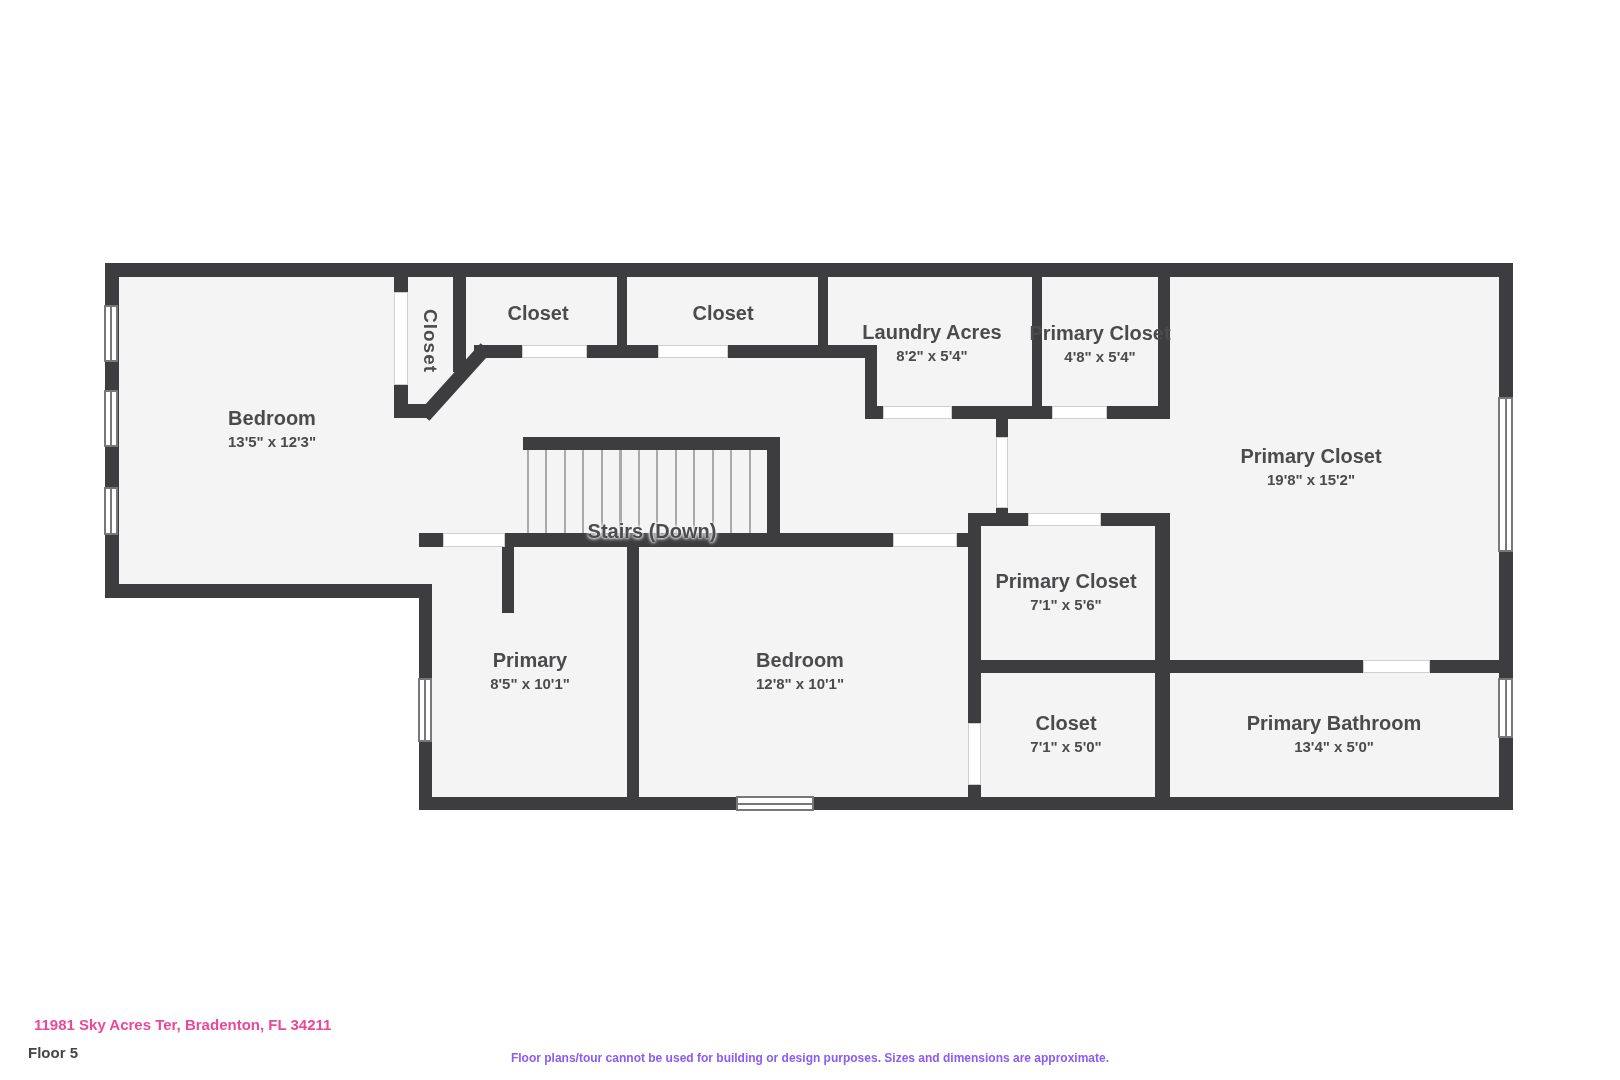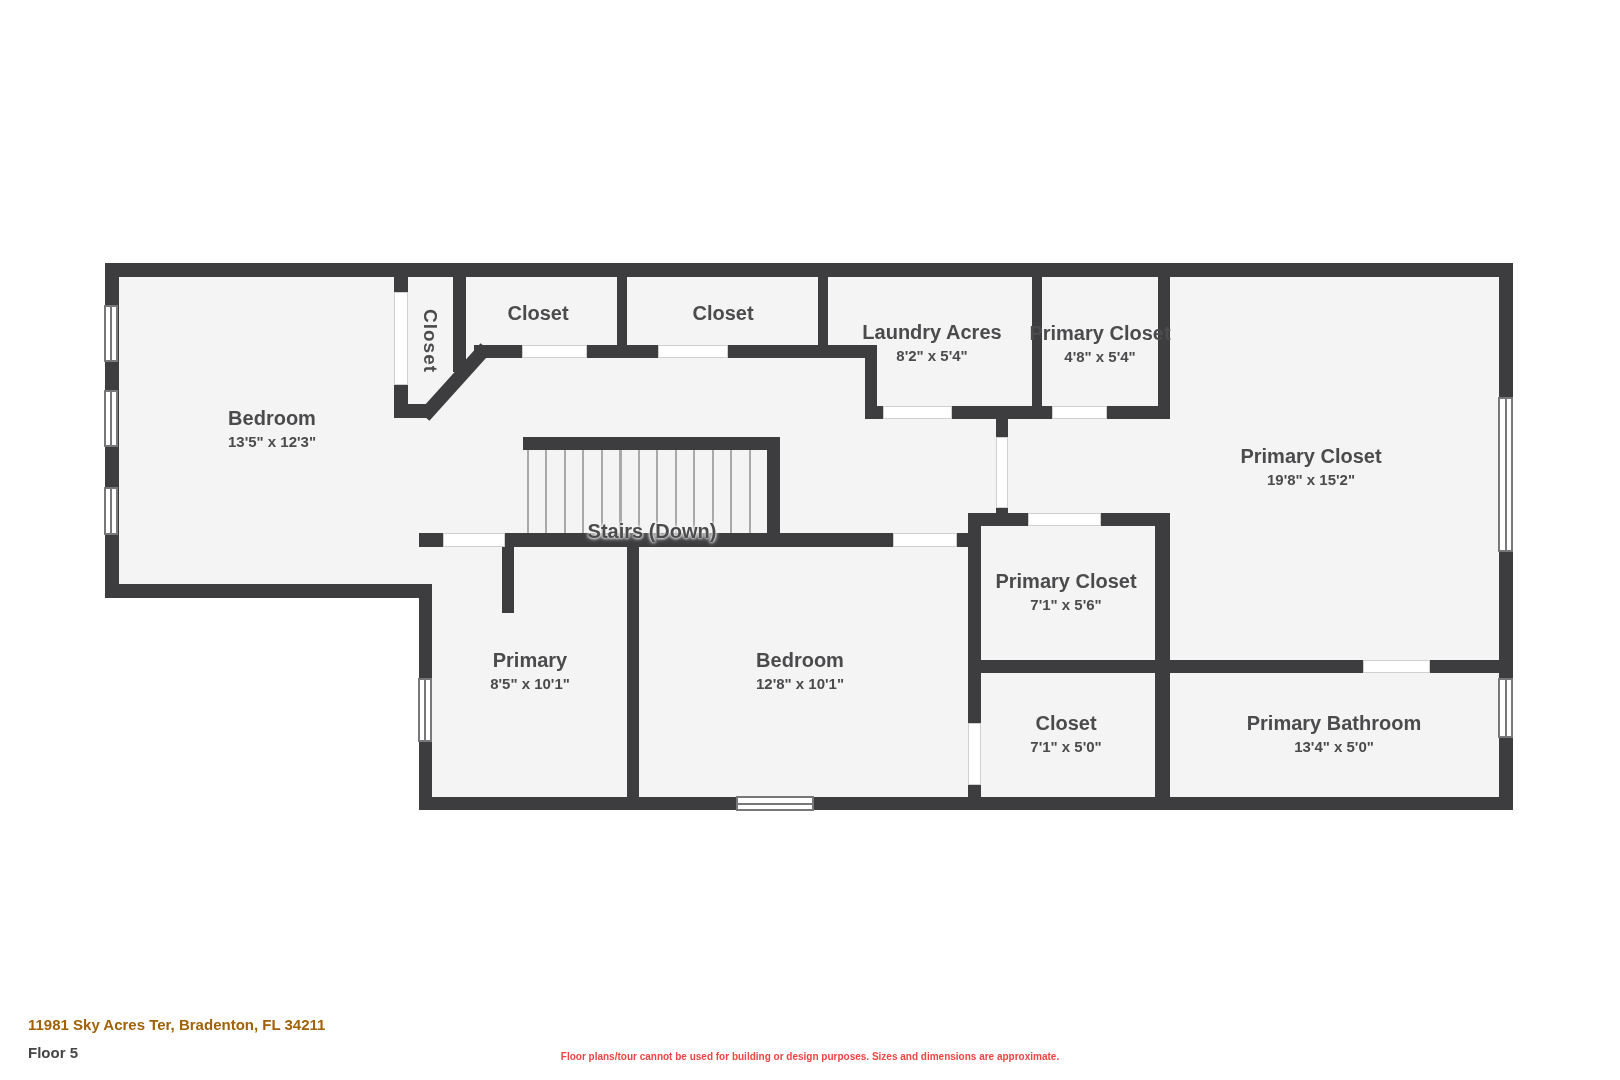--- a/index.html
+++ b/index.html
@@ -14,24 +14,24 @@
   .window.h::after{content:"";position:absolute;top:50%;left:0;right:0;height:2px;margin-top:-1px;background:#78787a;}
   .treads{position:absolute;background:repeating-linear-gradient(to right,#a9a9a9 0 2px,transparent 2px 18.5px);}
   .room-label{position:absolute;transform:translate(-50%,-50%);text-align:center;color:#4b4b4d;}
   .room-label .nm{font-size:20px;font-weight:bold;line-height:24px;white-space:nowrap;}
   .room-label .dm{font-size:15px;font-weight:bold;line-height:24px;white-space:nowrap;}
   .room-label.wrap{width:150px;}
   .room-label.wrap .nm{white-space:normal;}
   .stairs-label .nm{text-shadow:0 0 3px #f4f4f4,0 0 3px #f4f4f4,0 0 5px #f4f4f4;}
   .vlabel{position:absolute;transform:translate(-50%,-50%);writing-mode:vertical-rl;
           font-size:19px;font-weight:bold;color:#4b4b4d;letter-spacing:1px;white-space:nowrap;}
-  .footer-address{position:absolute;left:28px;top:1016px;font-size:15px;font-weight:bold;color:#a16207;}
+  .footer-address{position:absolute;left:34px;top:1016px;font-size:15px;font-weight:bold;color:#ec4899;}
   .footer-floor{position:absolute;left:28px;top:1044px;font-size:15px;font-weight:bold;color:#454545;}
   .footer-disclaimer{position:absolute;left:0;top:1051px;width:100%;text-align:center;
-          font-size:10px;font-weight:bold;color:#ef4444;}
+          font-size:12px;font-weight:bold;color:#8b5cf6;}
 </style>
 </head>
 <body>
 
 <div id="canvas">
 
   <div>
 
     <div class="fill" style="left:105px;top:263px;width:1408px;height:547px;"></div>
     <div class="whitefill" style="left:105px;top:598px;width:314px;height:212px;"></div>

